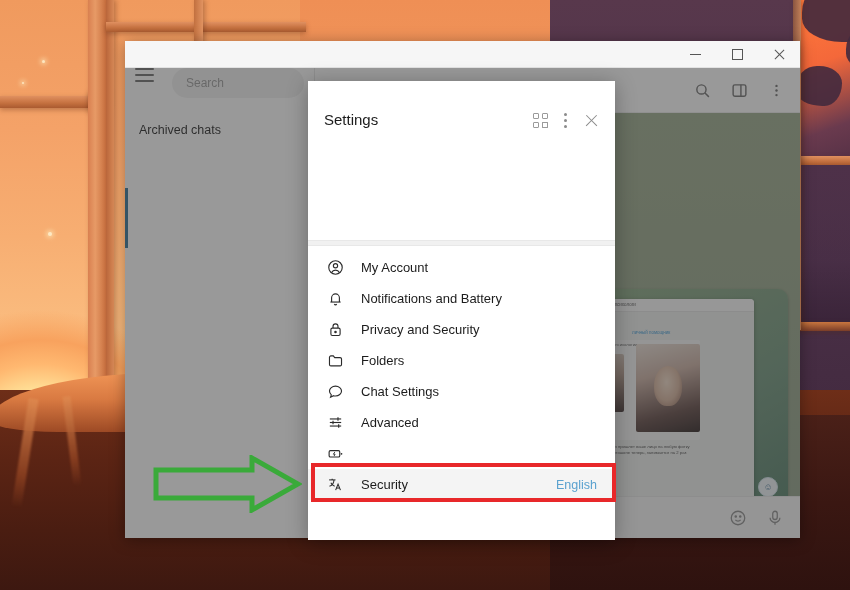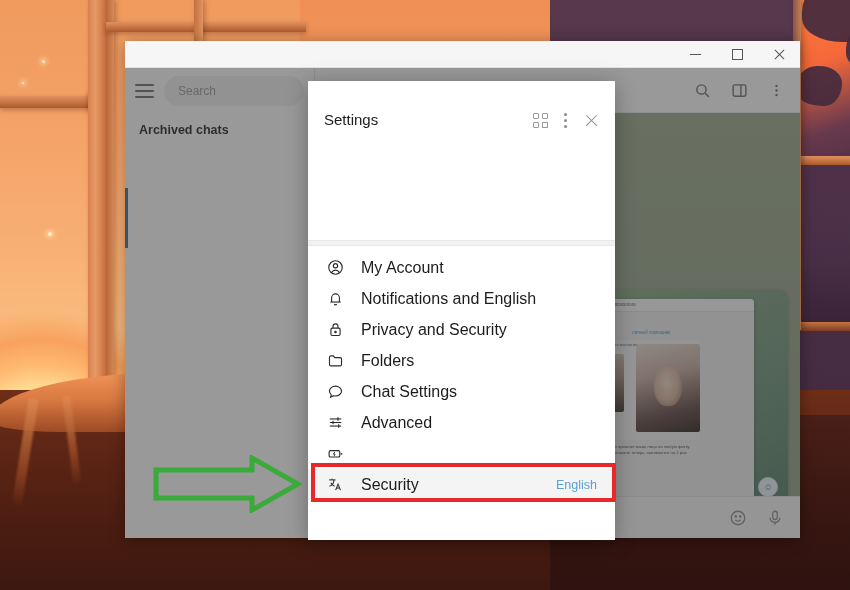--- a/index.html
+++ b/index.html
@@ -136,41 +136,40 @@
   
   .chatlist {
     width: 190px;
     background: #ffffff;
     border-right: 1px solid #e6e6e6;
     position: relative;
   }
   .cl-header {
     height: 45px;
     display: flex;
-    align-items: center;
     padding: 0 10px;
-    gap: 10px;
+    gap: 18px;
   }
   .hamburger { width: 19px; display: flex; flex-direction: column; gap: 4px; cursor: pointer; }
   .hamburger span { display: block; height: 2px; background: #6b6b6b; border-radius: 1px; }
   .search-pill {
     flex: 1;
     height: 30px;
     border-radius: 15px;
     background: #f1f1f1;
     display: flex;
     align-items: center;
     padding: 0 14px;
     font-size: 12px;
     color: #9a9a9a;
   }
   .archived {
     padding: 10px 14px;
     font-size: 12.5px;
-    font-weight: bold;
+    font-weight: normal;
     color: #1d1d1d;
   }
   .active-bar {
     position: absolute;
     left: 0; top: 120px;
     width: 3px; height: 60px;
     background: #2f6f93;
   }
 
   
@@ -341,21 +340,21 @@
     align-items: center;
     padding: 0 18px;
     gap: 16px;
     cursor: pointer;
   }
   .srow .sicon {
     width: 19px; height: 19px;
     display: flex; align-items: center; justify-content: center;
     color: #2b2b2b; flex: 0 0 19px;
   }
-  .srow .slabel { font-size: 16px; color: #1c1c1c; flex: 1; }
+  .srow .slabel { font-size: 13px; color: #1c1c1c; flex: 1; }
   .srow .svalue { font-size: 12.5px; color: #5ba2cf; }
 
   .srow.highlight {
     background: #f4f4f4;
   }
   .hl-box {
     position: absolute;
     left: 311px; top: 463px;
     width: 305px; height: 39px;
     border: 4px solid #e8282a;
@@ -554,21 +553,21 @@
     </div>
 
     <div class="srow">
       <span class="sicon">
         <svg width="17" height="17" viewBox="0 0 24 24" fill="none" stroke="#2b2b2b" stroke-width="1.6">
           <path d="M6.5 17V11a5.5 5.5 0 0 1 11 0v6"></path>
             <line x1="4.8" y1="17" x2="19.2" y2="17"></line>
             <path d="M10.3 20a2 2 0 0 0 3.4 0"></path>
         </svg>
       </span>
-      <span class="slabel">Notifications and English</span>
+      <span class="slabel">Notifications and Battery</span>
     </div>
 
     <div class="srow">
       <span class="sicon">
         <svg width="17" height="17" viewBox="0 0 24 24" fill="none" stroke="#2b2b2b" stroke-width="1.6">
           <rect x="5.5" y="10" width="13" height="10.5" rx="2"></rect>
             <path d="M8.5 10V7.5a3.5 3.5 0 0 1 7 0V10"></path>
             <circle cx="12" cy="15.4" r="1" fill="#2b2b2b"></circle>
         </svg>
       </span>

